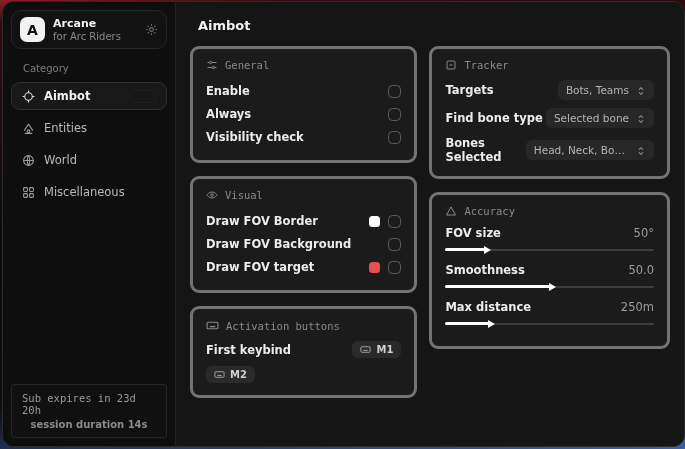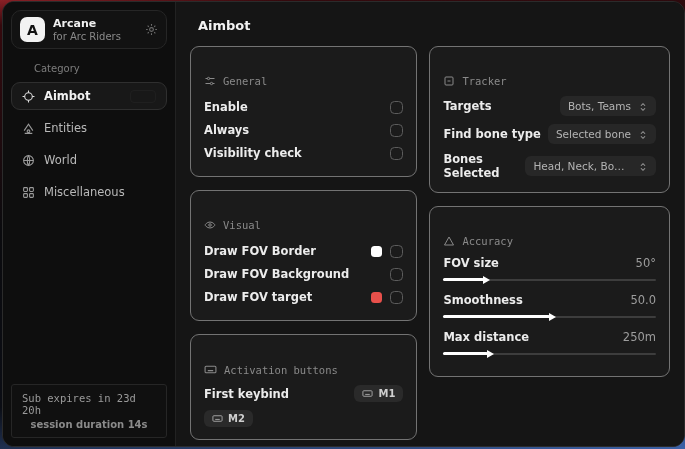--- a/index.html
+++ b/index.html
@@ -24,21 +24,21 @@
   }
   .logo {
     width:25px; height:25px; border-radius:7px; background:#f2f2f2;
     color:#111; font-weight:bold; font-size:14px;
     display:flex; align-items:center; justify-content:center; flex-shrink:0;
   }
   .brand-text { flex:1; min-width:0; }
   .brand-name { font-size:11px; font-weight:bold; color:#f0f0f0; }
   .brand-sub { font-size:10px; color:#8a8a8a; margin-top:1px; }
   .brand-gear { color:#6e6e6e; display:flex; }
-  .category-label { font-size:10px; color:#7d7d7d; margin:14px 6px 8px 23px; }
+  .category-label { font-size:10px; color:#7d7d7d; margin:14px 6px 8px 12px; }
   .nav { display:flex; flex-direction:column; gap:4px; }
   .nav-item {
     display:flex; align-items:center; gap:9px; padding:6px 10px;
     border-radius:9px; border:1px solid transparent; color:#b9b9b9;
     font-size:11.5px; cursor:pointer;
   }
   .nav-item .nicon { color:#9a9a9a; display:flex; }
   .nav-item.active {
     border-color:#2f2f2f; background:#181818; color:#f2f2f2; font-weight:bold;
   }
@@ -54,22 +54,22 @@
   .sub-line { font-family:"DejaVu Sans Mono","Liberation Mono",monospace;
     font-size:10.5px; color:#9a9a9a; }
   .sess-line { font-size:10px; font-weight:bold; color:#8b8b8b; margin-top:3px;text-align:center; }
   
   .main { flex:1; background:#151515; padding:13px 14px; overflow:hidden; }
   .page-title { font-size:13px; font-weight:bold; color:#f2f2f2; margin:3px 0 13px 8px; }
   .columns { display:flex; gap:12px; align-items:flex-start; }
   .col-left { width:240px; display:flex; flex-direction:column; gap:13px; }
   .col-right { width:254px; display:flex; flex-direction:column; gap:13px; }
   .card {
-    background:#1b1b1b; border:1px solid #737373; border-radius:9px;
-    padding:28px 13px 12px 13px;
+    background:#1b1b1b; border:3px solid #737373; border-radius:9px;
+    padding:10px 13px 12px 13px;
   }
   .card-title {
     display:flex; align-items:center; gap:7px; color:#8a8a8a;
     font-family:"DejaVu Sans Mono","Liberation Mono",monospace;
     font-size:10.5px; margin-bottom:9px;
   }
   .card-title .cicon { display:flex; color:#8a8a8a; }
   .row {
     display:flex; align-items:center; justify-content:space-between;
     min-height:22px; margin-top:1px;

